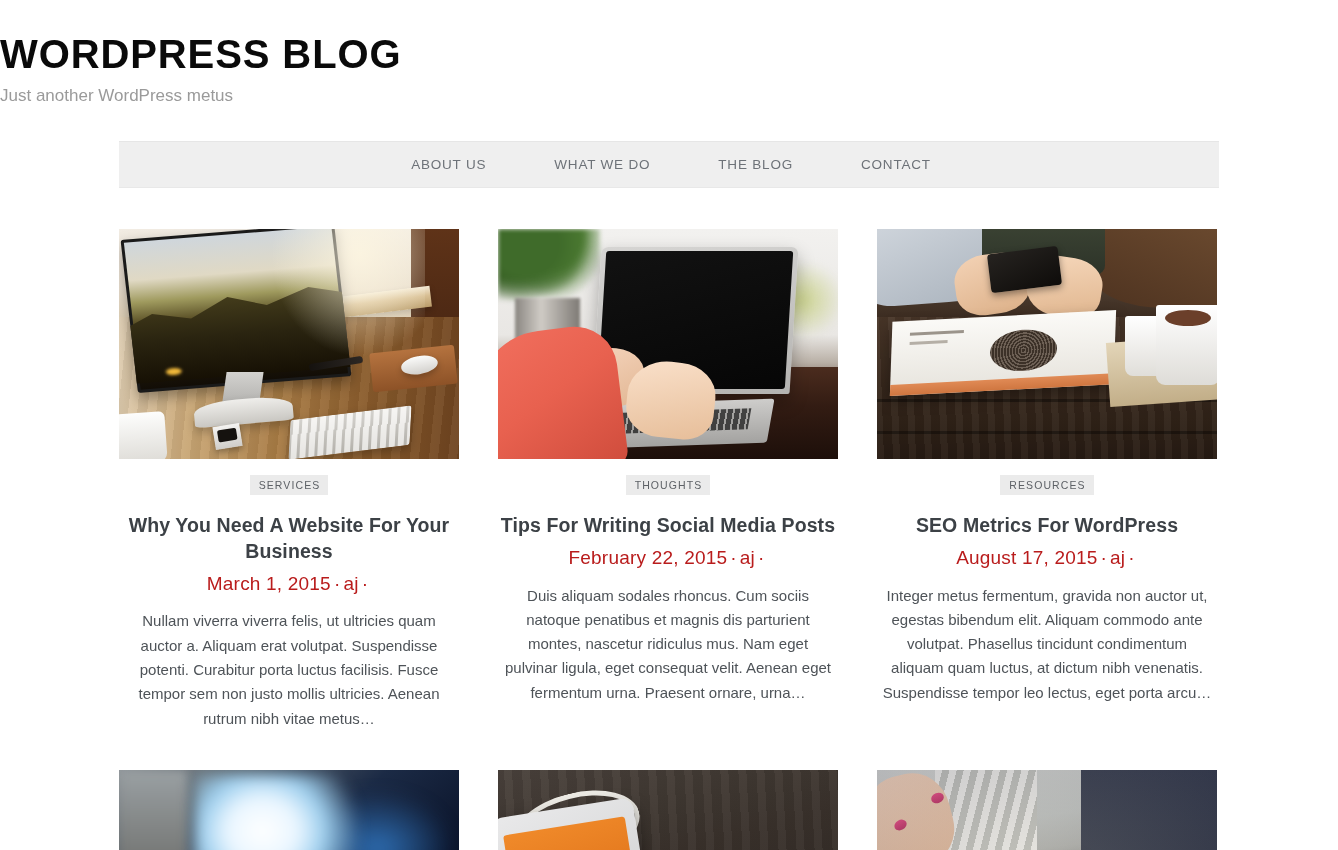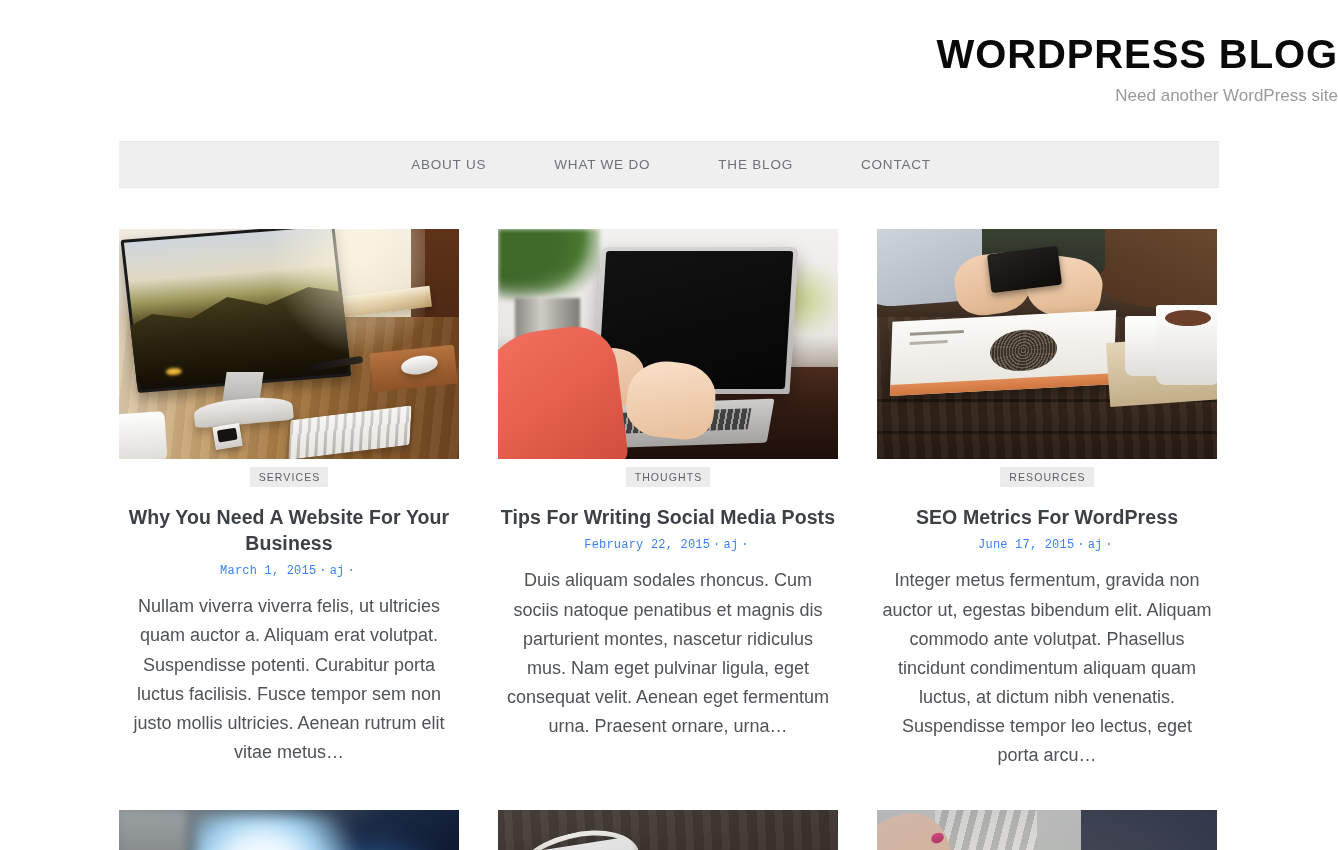--- a/index.html
+++ b/index.html
@@ -18,21 +18,21 @@
   }
 
   .page {
     width: 1338px;
     margin: 0 auto;
     position: relative;
   }
 
   
   .site-header {
-    text-align: right;
+    text-align: left;
     padding-top: 31px;
   }
   .site-title {
     font-family: "Liberation Sans", sans-serif;
     font-size: 40px;
     font-weight: 700;
     letter-spacing: 0.9px;
     color: #0a0a0a;
     margin: 0;
     line-height: 1.15;
@@ -99,21 +99,21 @@
     overflow: hidden;
     position: relative;
     display: block;
     background: #cfcfcf;
     cursor: pointer;
   }
   .thumb .scene { position: absolute; inset: 0; }
 
   .post-body {
     text-align: center;
-    padding-top: 8px;
+    padding-top: 16px;
   }
   .cat-badge {
     display: inline-block;
     background: #ebebeb;
     color: #5d6166;
     font-size: 10.5px;
     letter-spacing: 1.1px;
     text-transform: uppercase;
     padding: 4px 8px 4px 9px;
     line-height: 1.15;
@@ -124,32 +124,32 @@
     font-size: 19.5px;
     font-weight: 700;
     color: #3c4146;
     line-height: 1.32;
     margin: 18px 0 0 0;
     cursor: pointer;
     letter-spacing: 0.1px;
     text-align: center;
   }
   .post-meta {
-    font-family: Liberation Mono, monospace;
-    font-size: 12px;
-    color: #3b82f6;
+    font-family: Liberation Sans, sans-serif;
+    font-size: 19px;
+    color: #b91c1c;
     margin-top: 7px;
     line-height: 1.3;
     letter-spacing: 0.2px;
   }
   .post-meta .sep { padding: 0 3px; }
   .post-meta .author { cursor: pointer; }
   .post-excerpt {
     font-family: "Liberation Sans", sans-serif;
-    font-size: 18px;
+    font-size: 15px;
     color: #4e5358;
     line-height: 1.62;
     margin: 13px 0 0 0;
     padding: 0 3px;
   }
 
   
 
   
   .sc1-bg {
@@ -571,21 +571,21 @@
     background: radial-gradient(ellipse at 50% 50%, rgba(255,235,210,0.18) 0%, rgba(80,70,90,0.2) 100%);
   }
 </style>
 </head>
 <body>
 
 <div class="page">
 
   <header class="site-header">
     <h1 class="site-title">WORDPRESS BLOG</h1>
-    <p class="site-tagline">Need another WordPress site</p>
+    <p class="site-tagline">Just another WordPress metus</p>
   </header>
 
   <nav class="nav-wrap">
     <ul class="nav-list">
       <li class="nav-item">ABOUT US</li>
       <li class="nav-item">WHAT WE DO</li>
       <li class="nav-item">THE BLOG</li>
       <li class="nav-item">CONTACT</li>
     </ul>
   </nav>
@@ -615,21 +615,21 @@
           <div class="sc1-mug"></div>
           <div class="sc1-glow"></div>
         </div>
       </div>
       <div class="post-body">
         <span class="cat-badge">SERVICES</span>
         <h2 class="post-title">Why You Need A Website For Your Business</h2>
         <div class="post-meta">
           <span>March 1, 2015</span><span class="sep">·</span><span class="author">aj</span><span class="sep">·</span>
         </div>
-        <p class="post-excerpt">Nullam viverra viverra felis, ut ultricies quam auctor a. Aliquam erat volutpat. Suspendisse potenti. Curabitur porta luctus facilisis. Fusce tempor sem non justo mollis ultricies. Aenean rutrum elit vitae metus…</p>
+        <p class="post-excerpt">Nullam viverra viverra felis, ut ultricies quam auctor a. Aliquam erat volutpat. Suspendisse potenti. Curabitur porta luctus facilisis. Fusce tempor sem non justo mollis ultricies. Aenean rutrum nibh vitae metus…</p>
       </div>
     </article>
 
     <article class="post-card">
       <div class="thumb">
         <div class="scene">
           <div class="sc2-bg"></div>
           <div class="sc2-plant"></div>
           <div class="sc2-pot"></div>
           <div class="sc2-greenblur"></div>
@@ -675,21 +675,21 @@
           </div>
           <div class="sc3-tray"></div>
           <div class="sc3-mug1"></div>
           <div class="sc3-mug2"></div>
         </div>
       </div>
       <div class="post-body">
         <span class="cat-badge">RESOURCES</span>
         <h2 class="post-title">SEO Metrics For WordPress</h2>
         <div class="post-meta">
-          <span>June 17, 2015</span><span class="sep">·</span><span class="author">aj</span><span class="sep">·</span>
+          <span>August 17, 2015</span><span class="sep">·</span><span class="author">aj</span><span class="sep">·</span>
         </div>
         <p class="post-excerpt">Integer metus fermentum, gravida non auctor ut, egestas bibendum elit. Aliquam commodo ante volutpat. Phasellus tincidunt condimentum aliquam quam luctus, at dictum nibh venenatis. Suspendisse tempor leo lectus, eget porta arcu…</p>
       </div>
     </article>
 
     <article class="post-card">
       <div class="thumb">
         <div class="scene">
           <div class="sc4-bg"></div>
           <div class="sc4-left"></div>

